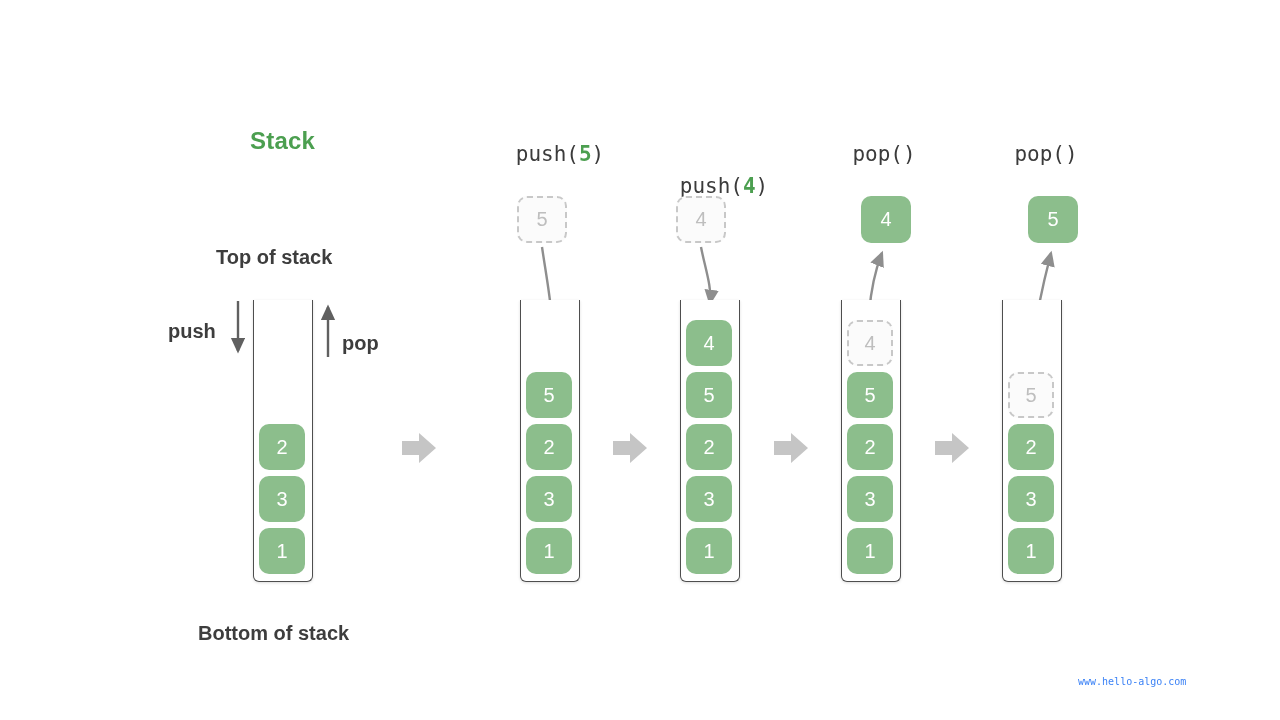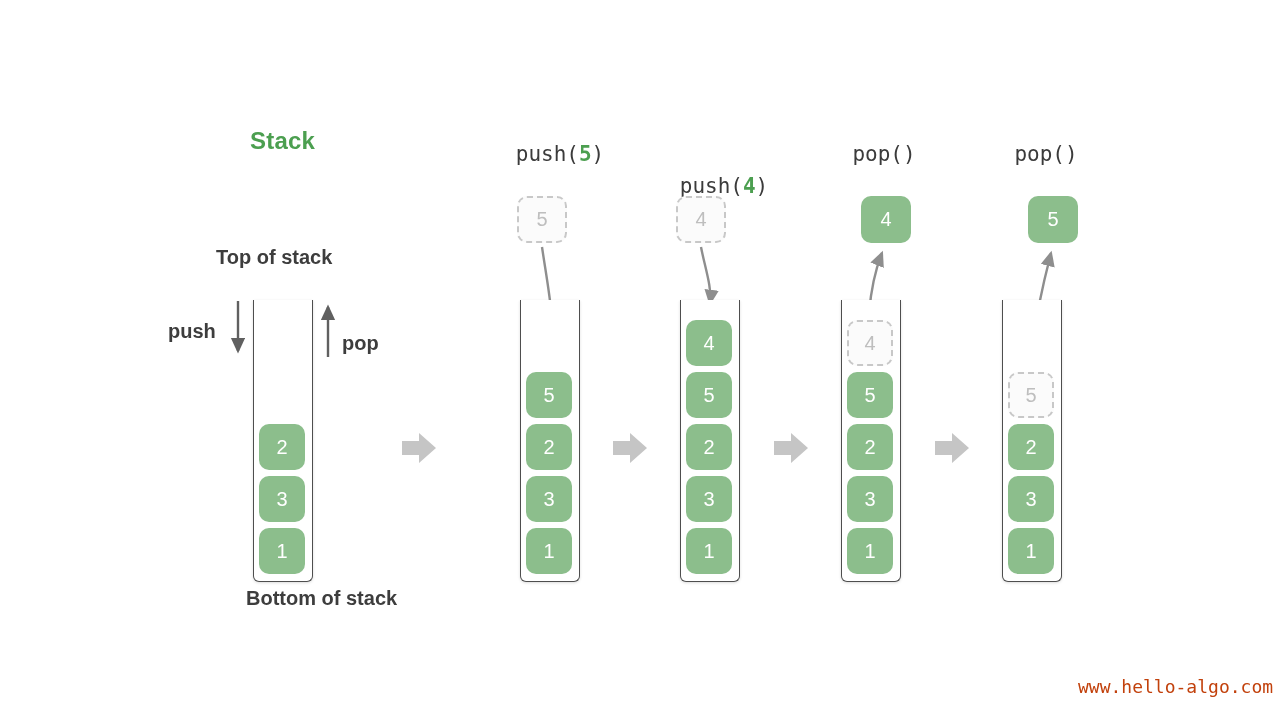--- a/index.html
+++ b/index.html
@@ -10,21 +10,21 @@
   .overlay{position:absolute;left:0;top:0;pointer-events:none;}
 
   .diagram-title{
     position:absolute;left:250px;top:107px;
     font-size:24px;font-weight:bold;color:#4C9F50;letter-spacing:.2px;margin-top:20px;
   }
   .side-label{
     position:absolute;font-size:20px;font-weight:bold;color:#3D3D3D;
   }
   .lbl-top{left:216px;top:246px;}
-  .lbl-bottom{left:198px;top:587px;margin-left:48px;}
+  .lbl-bottom{left:198px;top:622px;}
   .lbl-push{left:168px;top:320px;}
   .lbl-pop{left:342px;top:332px;}
 
   .op{
     position:absolute;top:142px;width:160px;text-align:center;
     font-family:"DejaVu Sans Mono","Liberation Mono",monospace;
     font-size:21px;color:#3B3B3B;white-space:nowrap;
   }
   .op .arg{color:#4C9F50;font-weight:bold;}
   .op-0{left:480px;text-align:center;} .op-1{left:644px;margin-top:32px;} .op-2{left:804px;} .op-3{left:966px;}
@@ -59,21 +59,21 @@
   }
   .float-box[data-type="solid"]{background:#8CBE8C;color:#ffffff;}
   .float-box[data-type="dashed"]{
     background:#FBFBFB;border:2px dashed #C8C8C8;color:#BEBEBE;
   }
   .fb-0{left:517px;} .fb-1{left:676px;} .fb-2{left:861px;} .fb-3{left:1028px;}
 
   .watermark{
     position:absolute;left:1078px;top:676px;
     font-family:"DejaVu Sans Mono","Liberation Mono",monospace;
-    font-size:18px;color:#c2410c;
+    font-size:10px;color:#3b82f6;
   }
 </style>
 </head>
 <body>
 
 <div class="canvas">
 
   <svg class="overlay" width="1280" height="720" viewBox="0 0 1280 720">
     <defs>
       <marker id="ah-dark" markerWidth="9" markerHeight="8" refX="5.5" refY="3" orient="auto">

